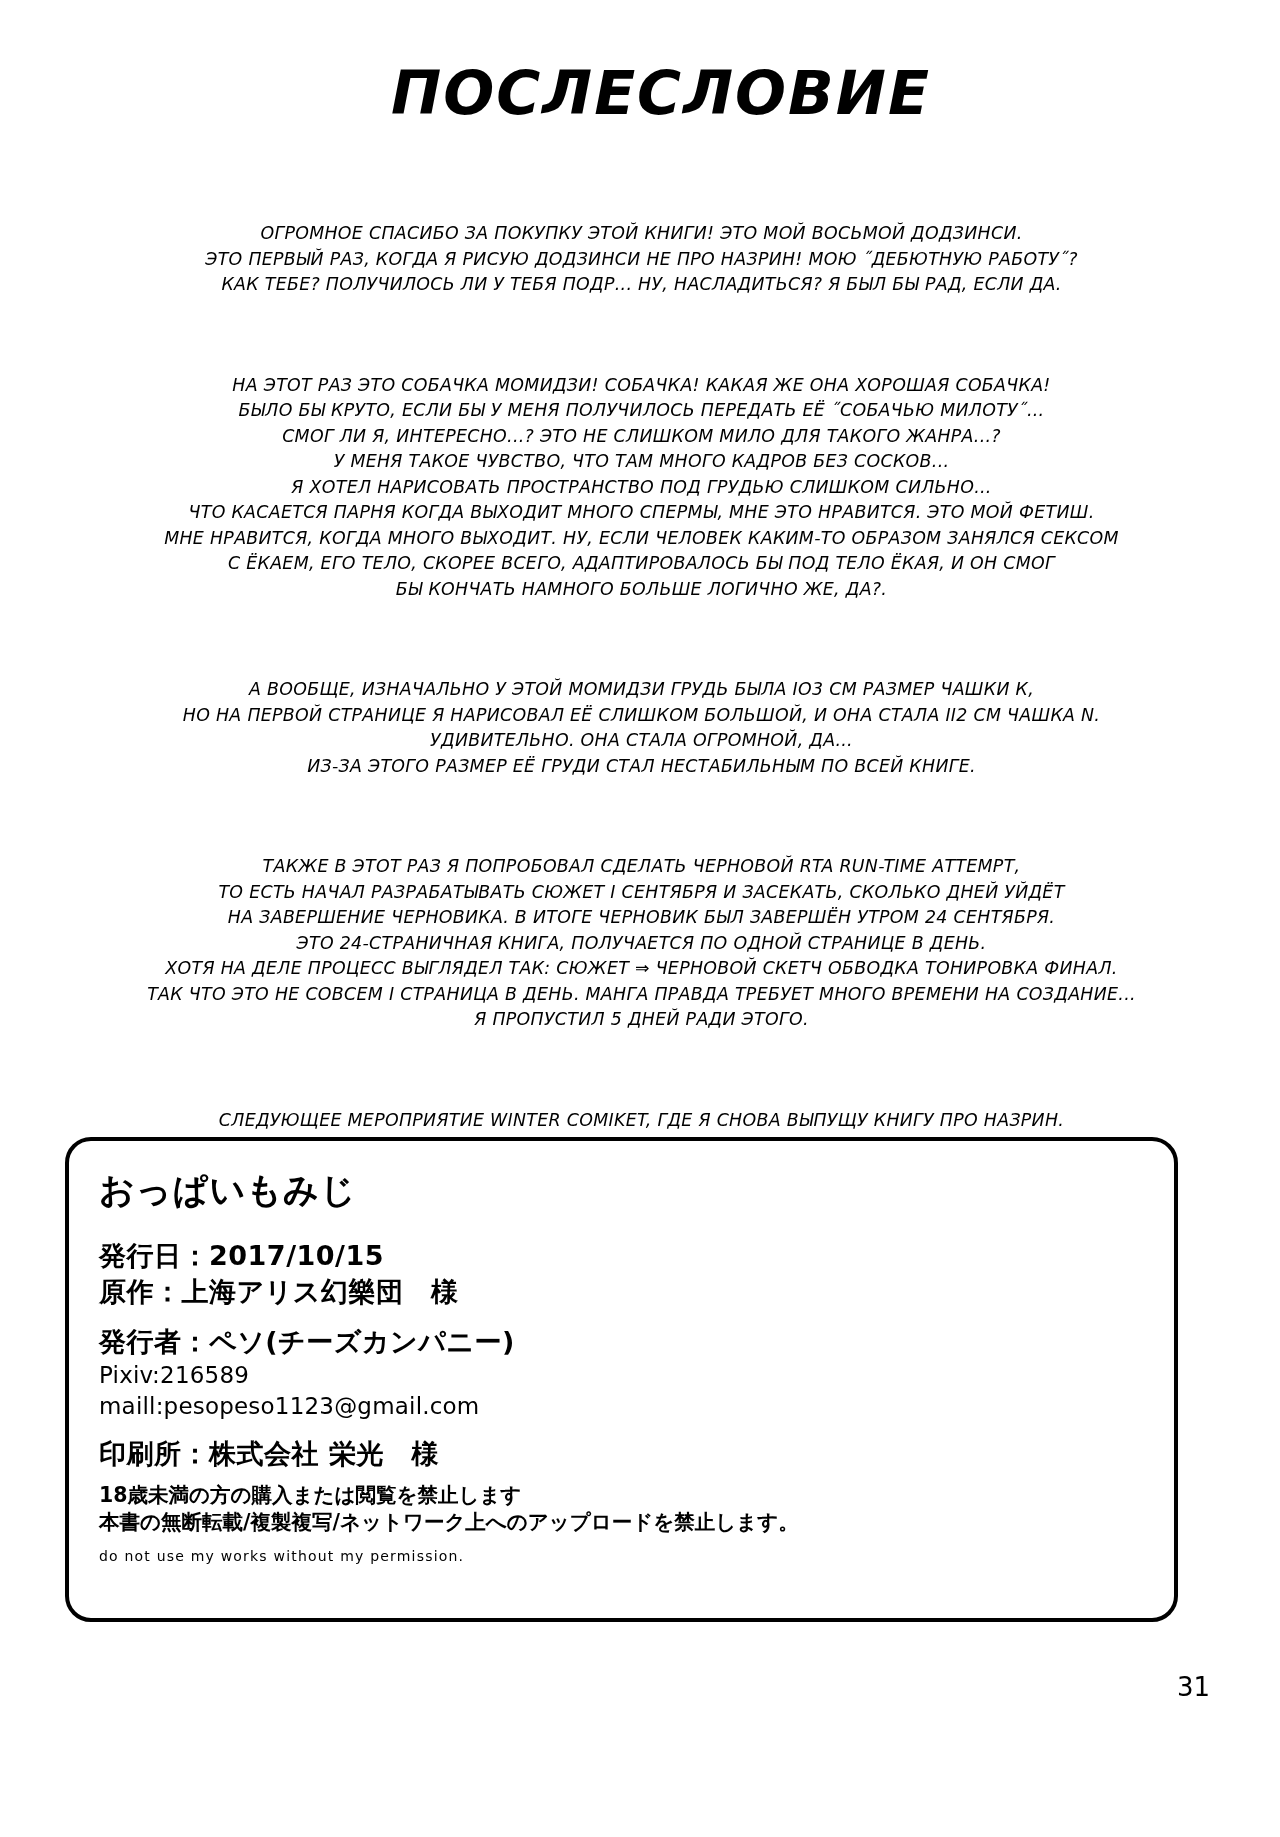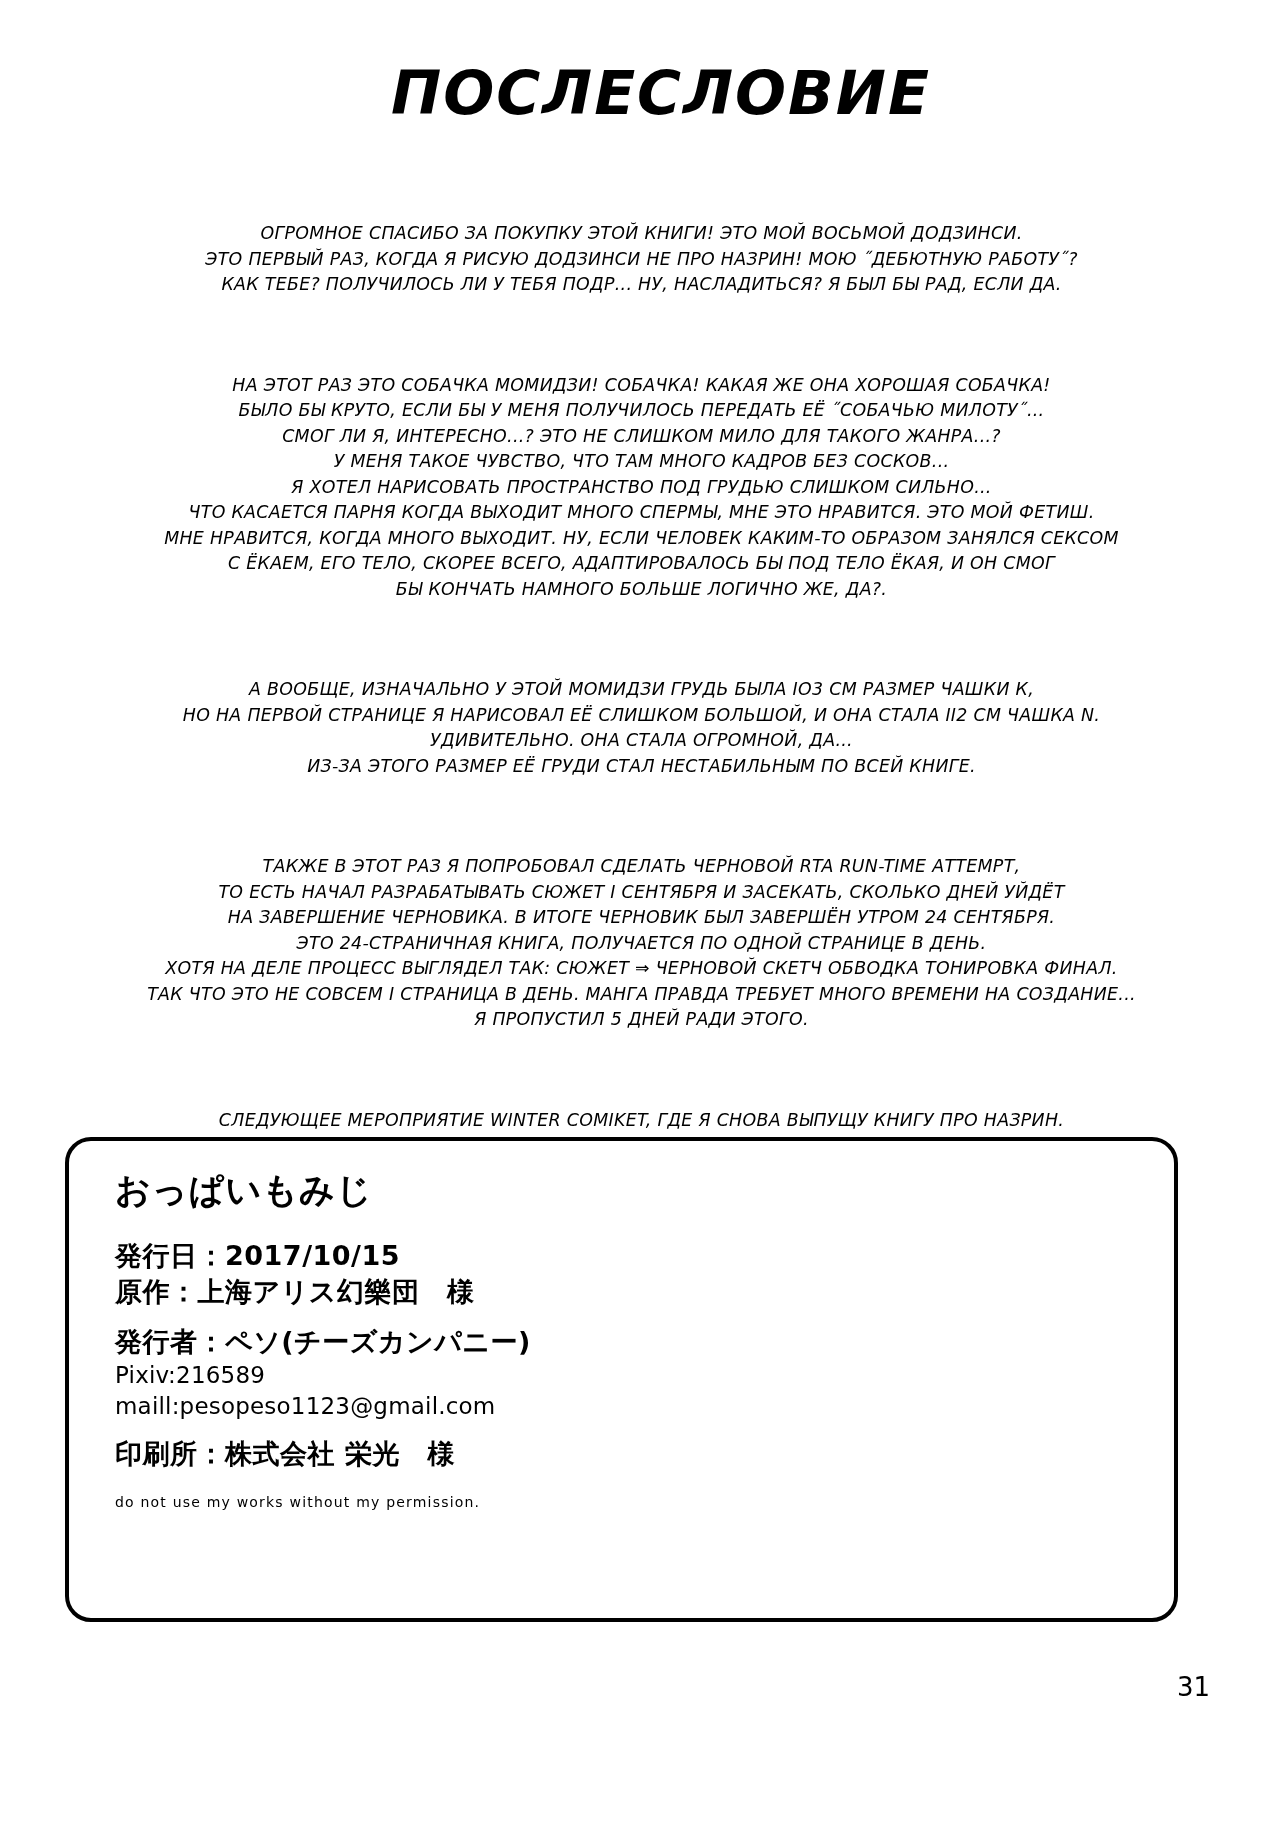--- a/index.html
+++ b/index.html
@@ -60,21 +60,21 @@
     left: 65px;
     top: 1137px;
     width: 1113px;
     height: 485px;
     border: 4px solid #000;
     border-radius: 26px;
     box-sizing: border-box;
     background: #fff;
   }
   .colophon-inner {
-    padding: 26px 46px;
+    padding: 26px 30px;
   }
   .cp-title {
     font-family: "DejaVu Sans", sans-serif;
     font-weight: bold;
     font-size: 35px;
     letter-spacing: 1px;
     margin-bottom: 24px;
   }
   .cp-line-bold {
     font-family: "DejaVu Sans", sans-serif;
@@ -158,19 +158,21 @@
       <div class="cp-title">おっぱいもみじ</div>
       <div class="cp-line-bold">発行日：2017/10/15</div>
       <div class="cp-line-bold">原作：上海アリス幻樂団　様</div>
       <div class="gap-14"></div>
       <div class="cp-line-bold">発行者：ペソ(チーズカンパニー)</div>
       <div class="cp-mono">Pixiv:216589</div>
       <div class="cp-mono">maill:pesopeso1123@gmail.com</div>
       <div class="gap-14"></div>
       <div class="cp-line-bold">印刷所：株式会社 栄光　様</div>
       <div class="gap-10"></div>
+      <div class="cp-small-bold">18歳未満の方の購入または閲覧を禁止します</div>
+      <div class="cp-small-bold">本書の無断転載/複製複写/ネットワーク上へのアップロードを禁止します。</div>
       <div class="cp-eng">do not use my works without my permission.</div>
     </div>
   </div>
 
   <div class="page-number">31</div>
 
 </div>
 
 </body></html>

